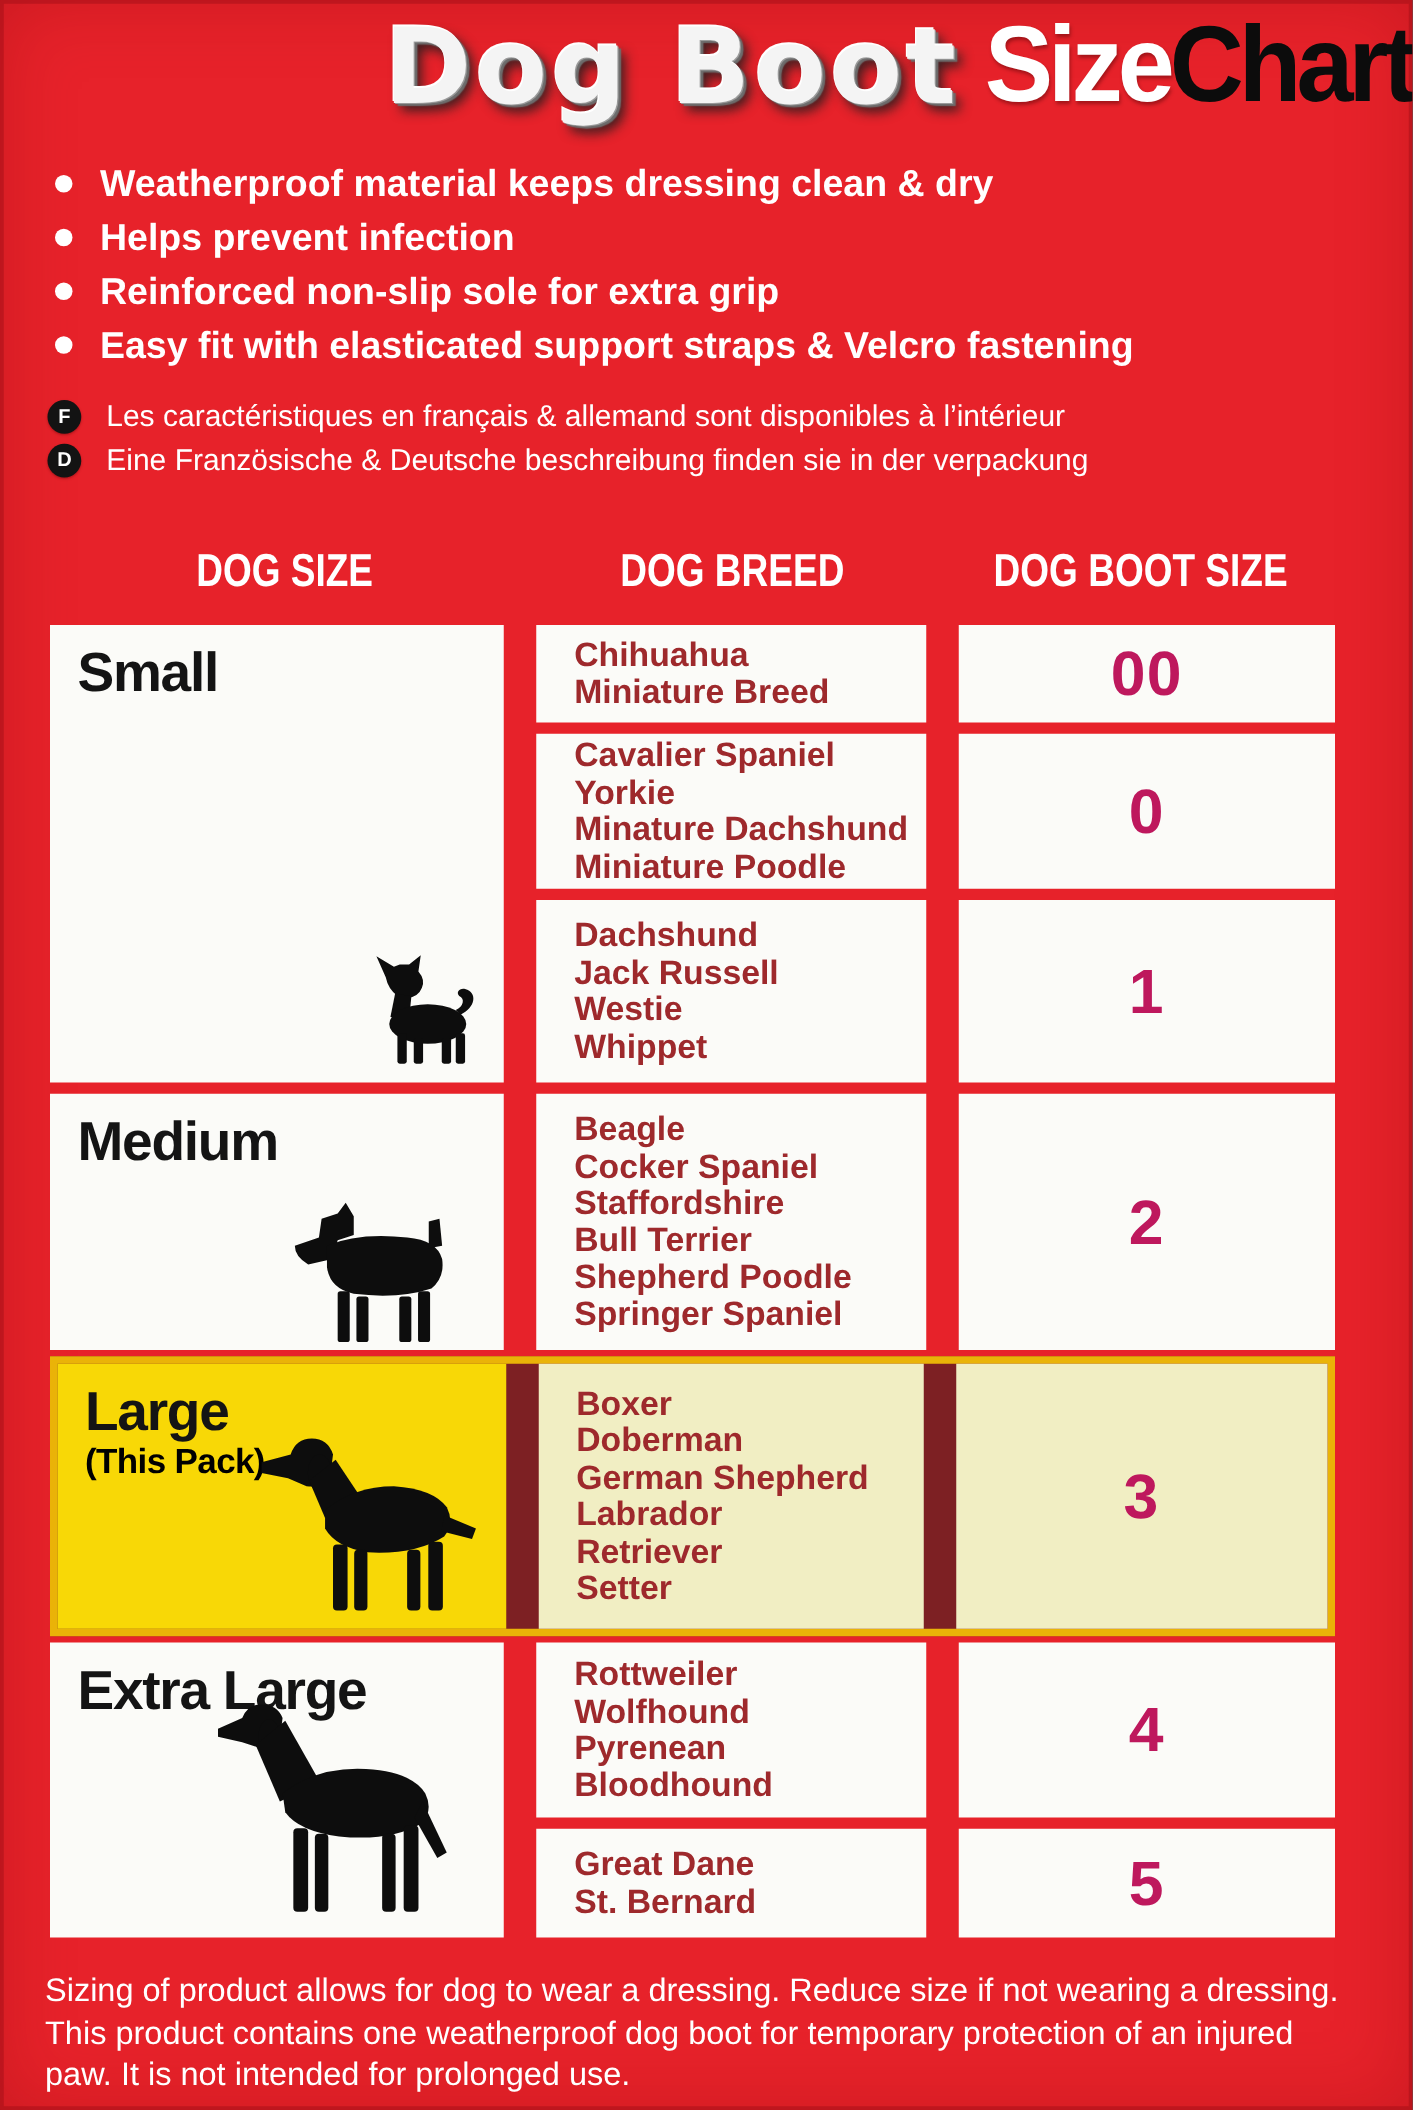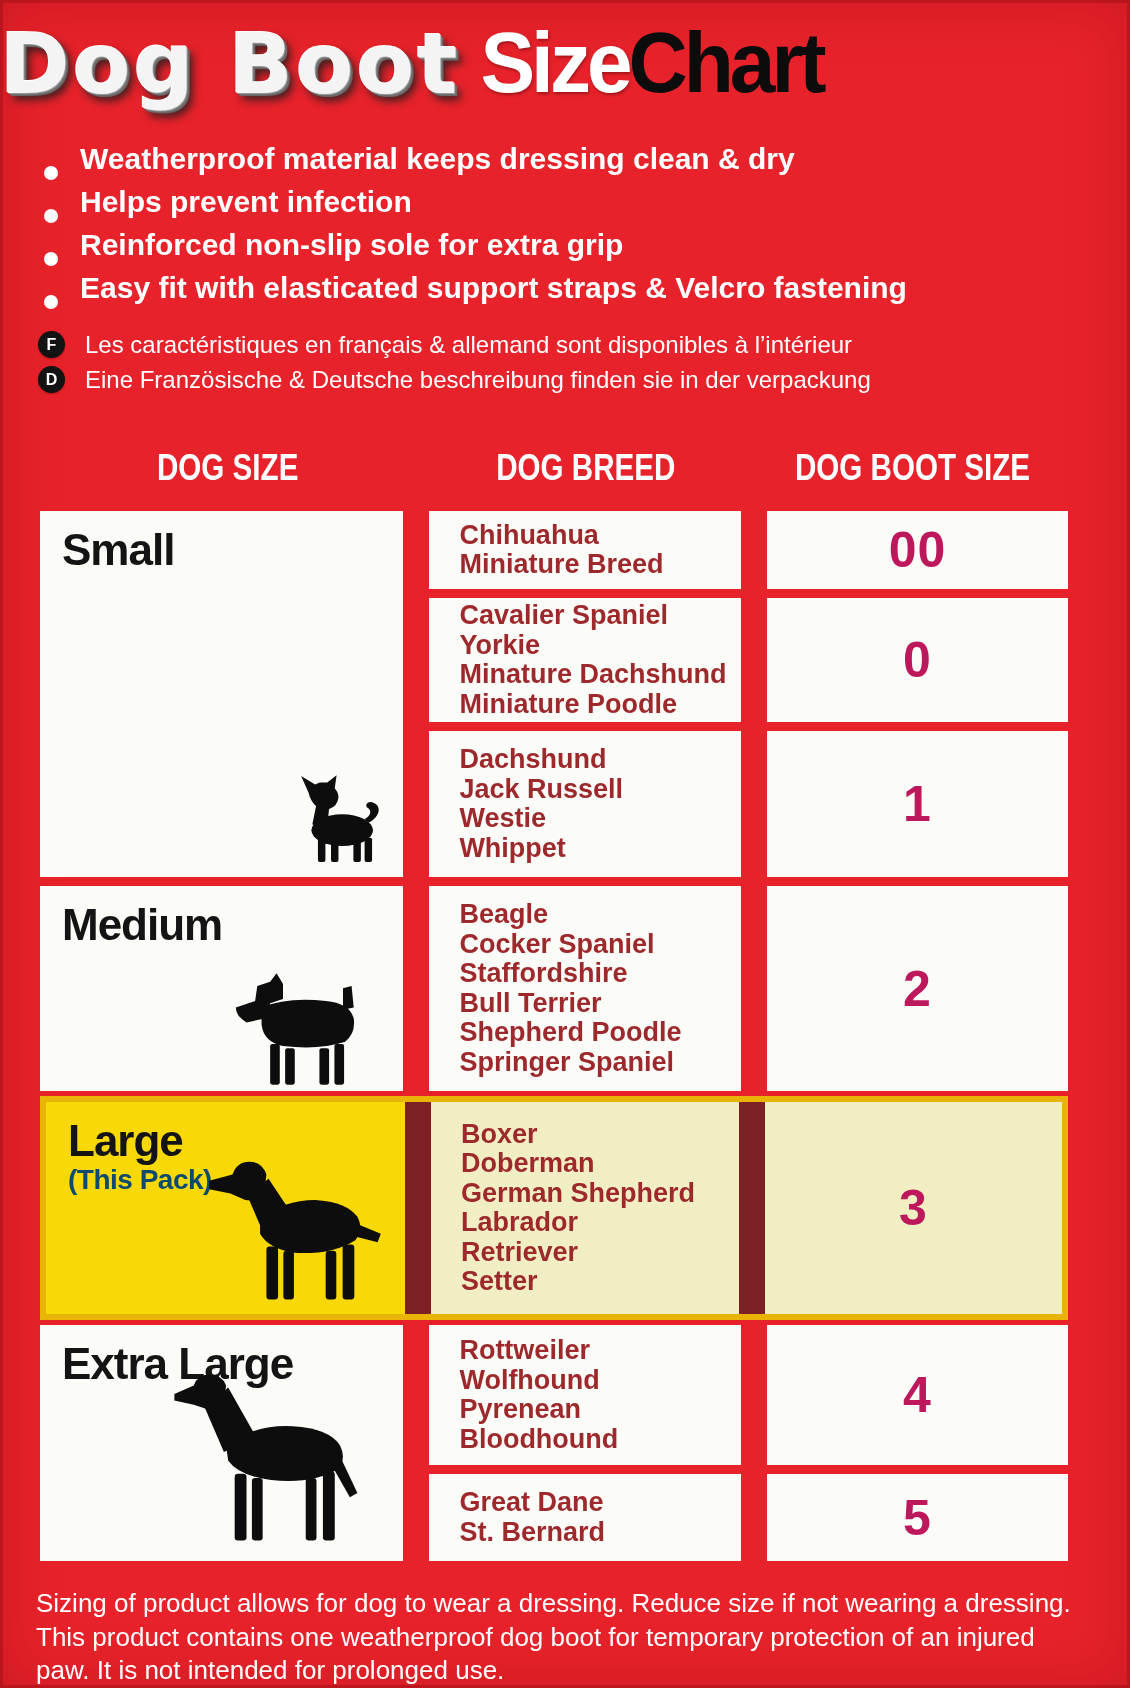--- a/index.html
+++ b/index.html
@@ -7,35 +7,35 @@
     position:relative;
     width:1130px; height:1688px;
     margin:0 auto;
     background:#e7222a;
     box-shadow: inset 0 0 0 3px rgba(140,10,16,.35), inset 0 0 60px rgba(120,0,8,.25);
     font-family:"Liberation Sans", sans-serif;
     overflow:hidden;
   }
 
   
-  .title-row { text-align:left; padding-top:15px; white-space:nowrap; font-weight:bold;text-decoration:underline; }
+  .title-row { text-align:right; padding-top:4px; white-space:nowrap; font-weight:bold;text-decoration:underline; }
   .title-chrome {
     display:inline-block;
     font-family:"DejaVu Sans", sans-serif;
     font-size:84px; letter-spacing:3px; color:#f4f4f4;
     text-shadow: -1px -1px 0 #ffffff, 1px 1px 0 #9a9a9a, 3px 3px 1px #6e6e6e, 6px 7px 9px rgba(30,30,30,.85);
     margin-right:20px;
   }
   .title-bold { display:inline-block; font-size:82px; letter-spacing:-4px; transform:scaleY(1.05); transform-origin:bottom; }
   .title-size  { color:#ffffff; text-shadow:1px 2px 3px rgba(60,0,0,.4); }
   .title-chart { color:#0c0c0c; }
 
   
   .features { margin:24px 0 0 44px; list-style:none; padding:0; }
-  .feature { display:flex; align-items:flex-end; color:#fff; font-weight:bold; font-size:30px; line-height:43px; }
+  .feature { display:flex; align-items:flex-start; color:#fff; font-weight:bold; font-size:30px; line-height:43px; }
   .bullet-dot { width:14px; height:14px; border-radius:50%; background:#fff; margin:14px 22px 0 0; flex:none; }
 
   
   .lang-notes { margin:18px 0 0 38px; }
   .lang-note { display:flex; align-items:center; color:#fff; font-size:24px; line-height:35px; }
   .lang-badge { width:27px; height:27px; border-radius:50%; background:#131313; color:#fff;
     font-size:16px; font-weight:bold; display:flex; align-items:center; justify-content:center;
     margin-right:20px; flex:none; box-shadow:0 1px 2px rgba(80,0,0,.4); }
 
   
@@ -50,21 +50,21 @@
   .g-medium { grid-template-rows:205px; }
   .g-large  { grid-template-rows:212px; margin-top:5px !important; margin-bottom:5px;
               background:#7d2023; border:6px solid #eab308; }
   .g-xl     { grid-template-rows:140px 87px; margin-top:5px !important; }
 
   .cell { background:#fbfbf8; }
   .size-cell { position:relative; padding:16px 0 0 22px; }
   .g-small .size-cell { grid-row:1 / span 3; }
   .g-xl    .size-cell { grid-row:1 / span 2; }
   .size-label { font-size:44px; font-weight:bold; color:#141414; letter-spacing:-1px; line-height:46px; }
-  .size-note  { font-size:28px; font-weight:bold; color:#0c4a6e; letter-spacing:-0.5px; line-height:32px; }
+  .size-note  { font-size:28px; font-weight:bold; color:#000000; letter-spacing:-0.5px; line-height:32px; }
 
   .breed-cell { display:flex; flex-direction:column; justify-content:center; padding-left:30px;
     color:#9e292c; font-weight:bold; font-size:27px; line-height:29.5px; }
   .boot-cell { display:flex; align-items:center; justify-content:center; }
   .boot-value { font-size:50px; font-weight:bold; color:#be185d; letter-spacing:1px; }
 
   .g-large .size-cell { background:#f8d806; }
   .g-large .breed-cell, .g-large .boot-cell { background:#f1eec3; }
 
   .dog-icon { position:absolute; line-height:0; }

